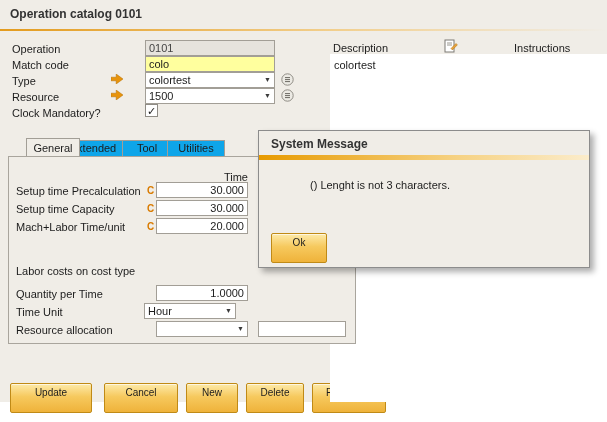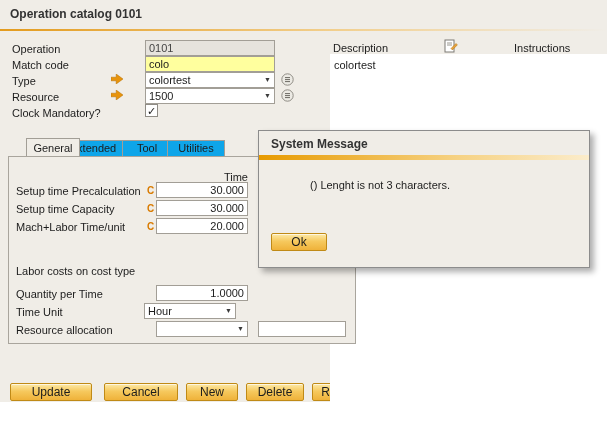--- a/index.html
+++ b/index.html
@@ -21,23 +21,23 @@
   .checkbox { position:absolute; width:13px; height:13px; background:#fff; border:1px solid #8f8c85;
               text-align:center; }
   .check { font-size:11px; line-height:12px; color:#1a1a1a; display:block; }
   .whitepanel { position:absolute; left:330px; top:54px; width:277px; height:348px; background:#fff; z-index:1; }
   .tab { position:absolute; top:140px; height:16px; line-height:15px; text-align:center;
          background:#0ea5e9; border:1px solid #a29e96; border-bottom:0; z-index:3; }
   .tab.active { top:138px; height:18px; line-height:18px; background:#f0ede7; z-index:5;margin-left:16px; }
   .groupbox { position:absolute; left:8px; top:156px; width:348px; height:188px;
               border:1px solid #a9a59d; background:#f0ede7; z-index:2; }
   .flag { position:absolute; color:#d97b00; font-size:10px; font-weight:bold; }
-  .btn { position:absolute; height:18px; line-height:17px; text-align:center;
+  .btn { position:absolute; height:30px; line-height:17px; text-align:center;
          background:linear-gradient(#fdeaa9,#f6c95e 45%,#efb23a); border:1px solid #c08a16;
-         border-radius:2px; box-shadow:inset 0 1px 0 rgba(255,255,255,.65); font-size:12px; }
+         border-radius:2px; box-shadow:inset 0 1px 0 rgba(255,255,255,.65); font-size:10px; }
   .dialog { position:absolute; left:258px; top:130px; width:332px; height:138px; background:#f0ede7;
             border:1px solid #8c8c8c; box-shadow:4px 4px 6px rgba(0,0,0,.32); z-index:10; }
   .dlg-title { position:absolute; left:12px; top:6px; font-size:12px; font-weight:bold; color:#333; }
   .dlg-gold { position:absolute; left:0; top:24px; width:100%; height:5px;
               background:linear-gradient(to right,#e79a00,#f6d283 60%,#fbeccb); }
   .dlg-msg { position:absolute; left:8px; top:48px;margin-left:43px; }
   .dlg-ok { left:12px; top:102px; width:56px; }
 </style>
 </head>
 <body>

